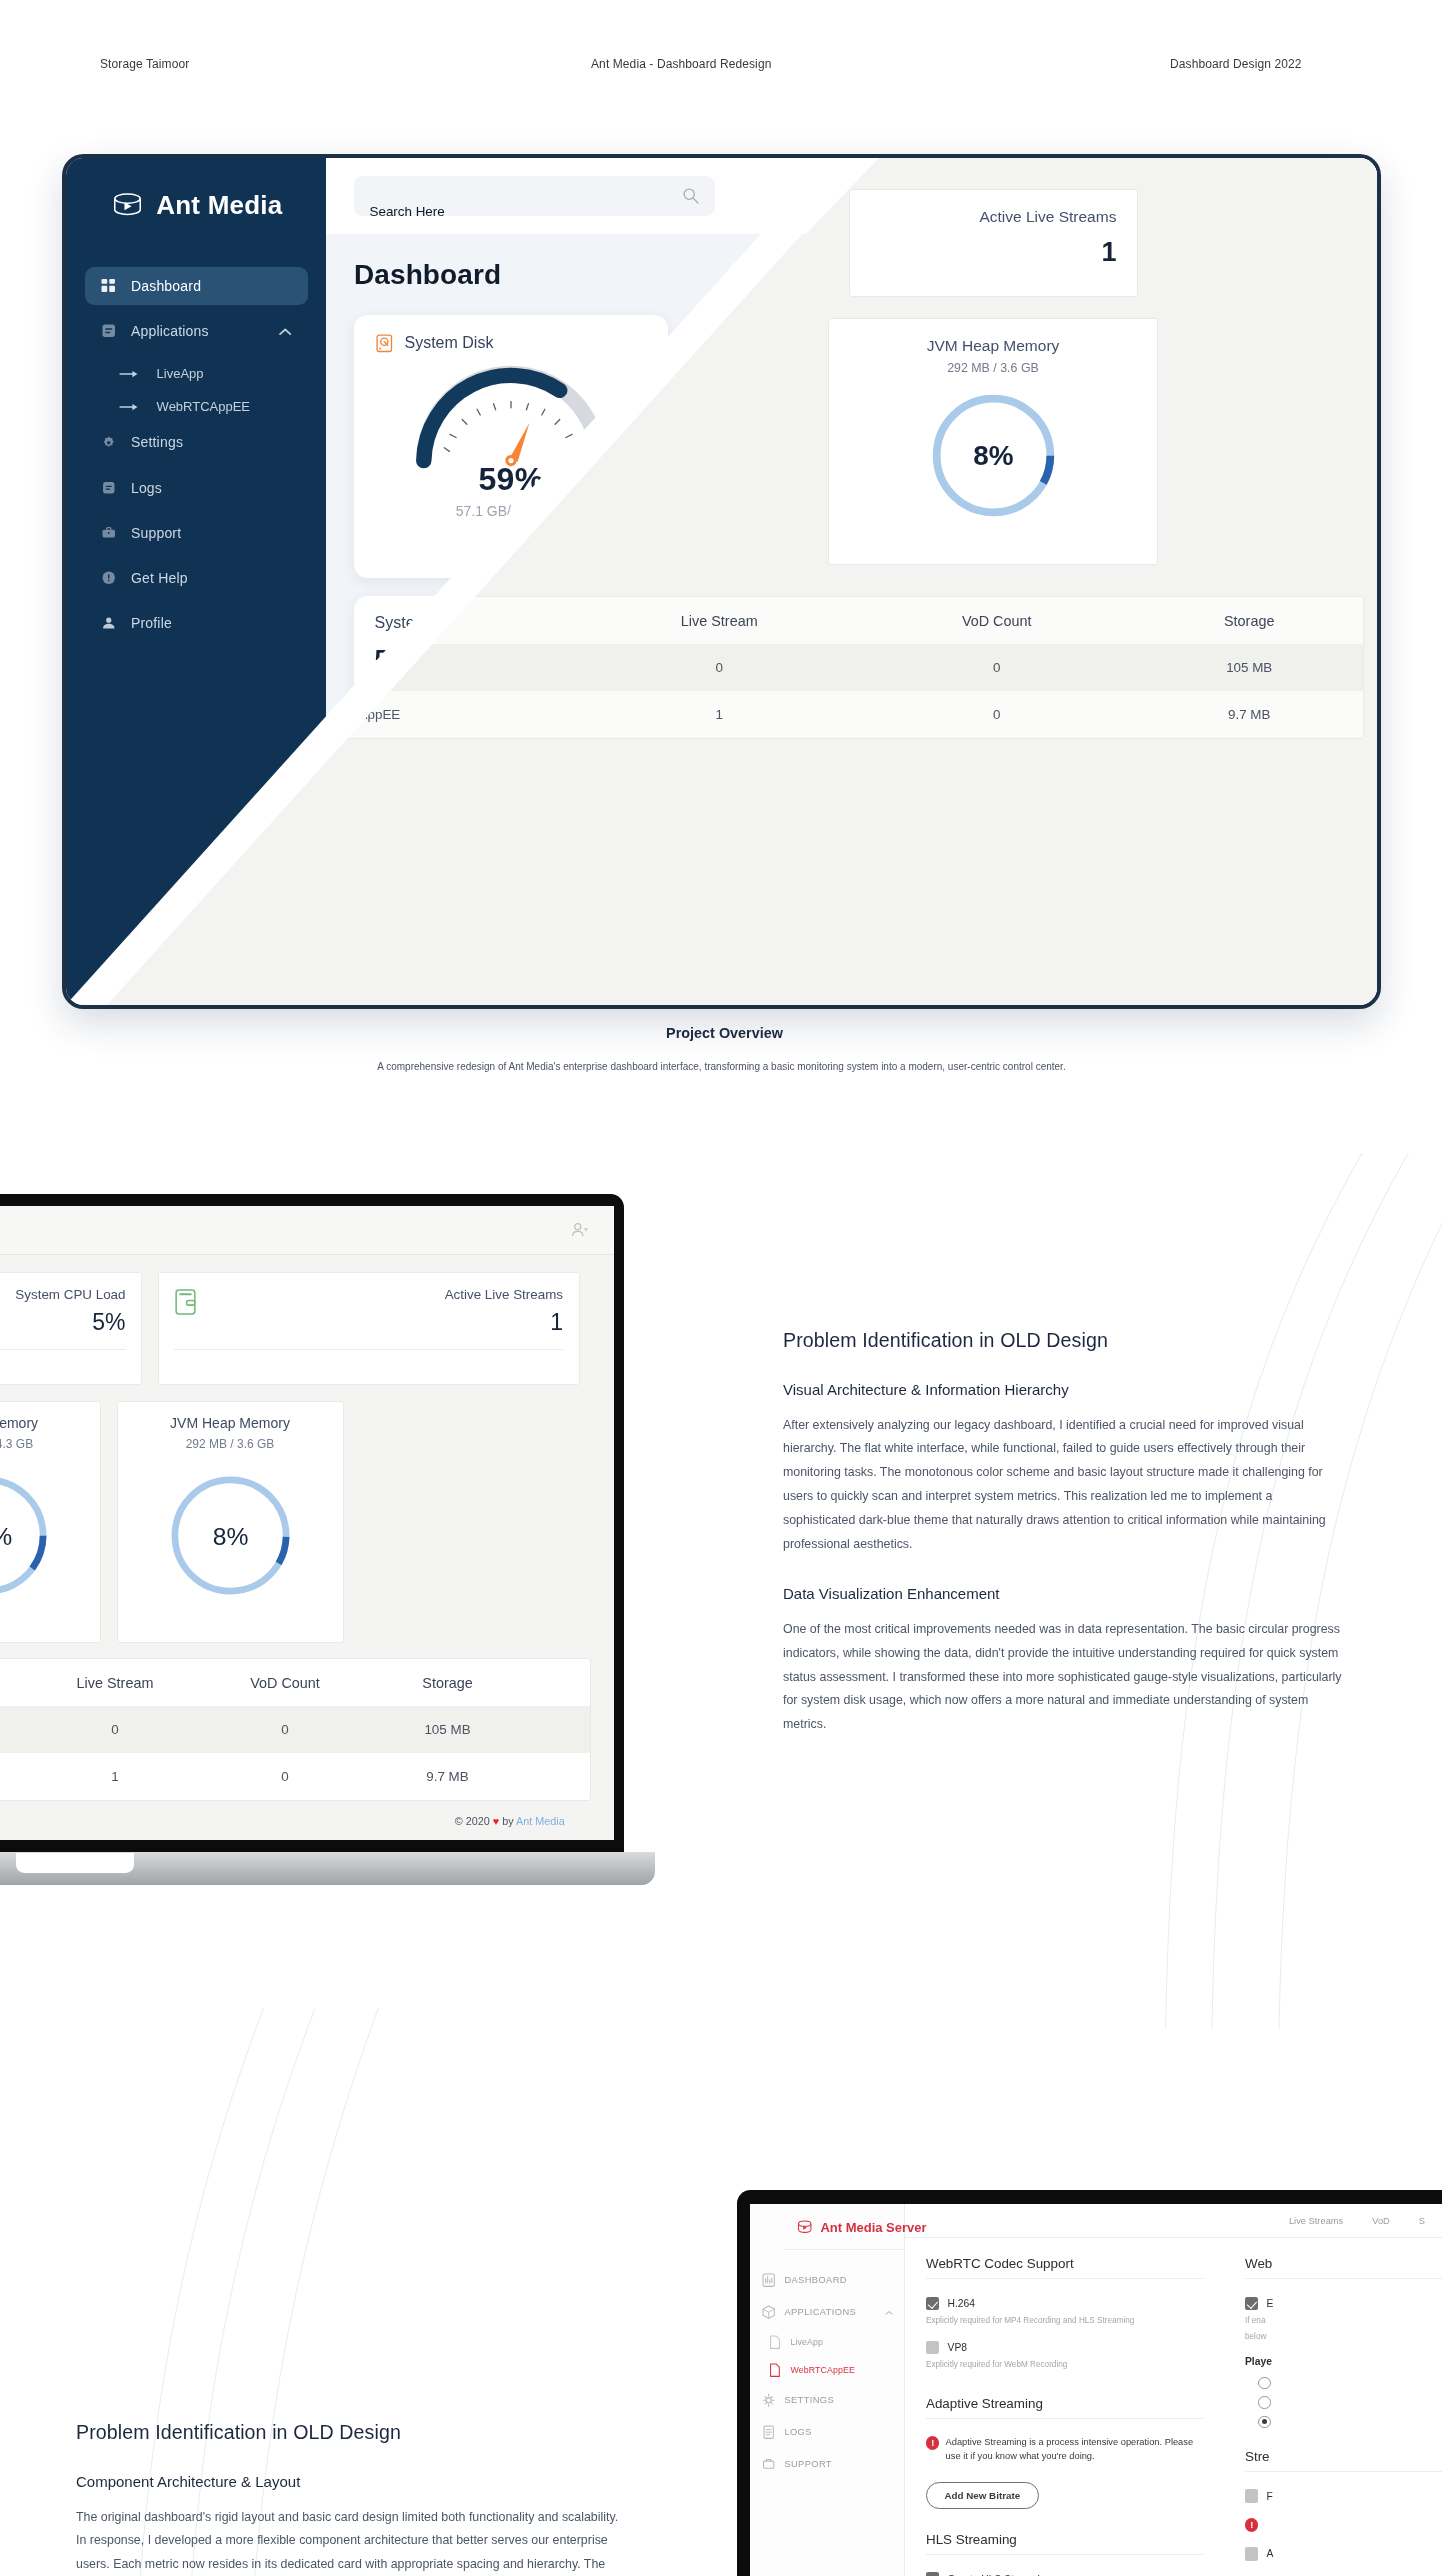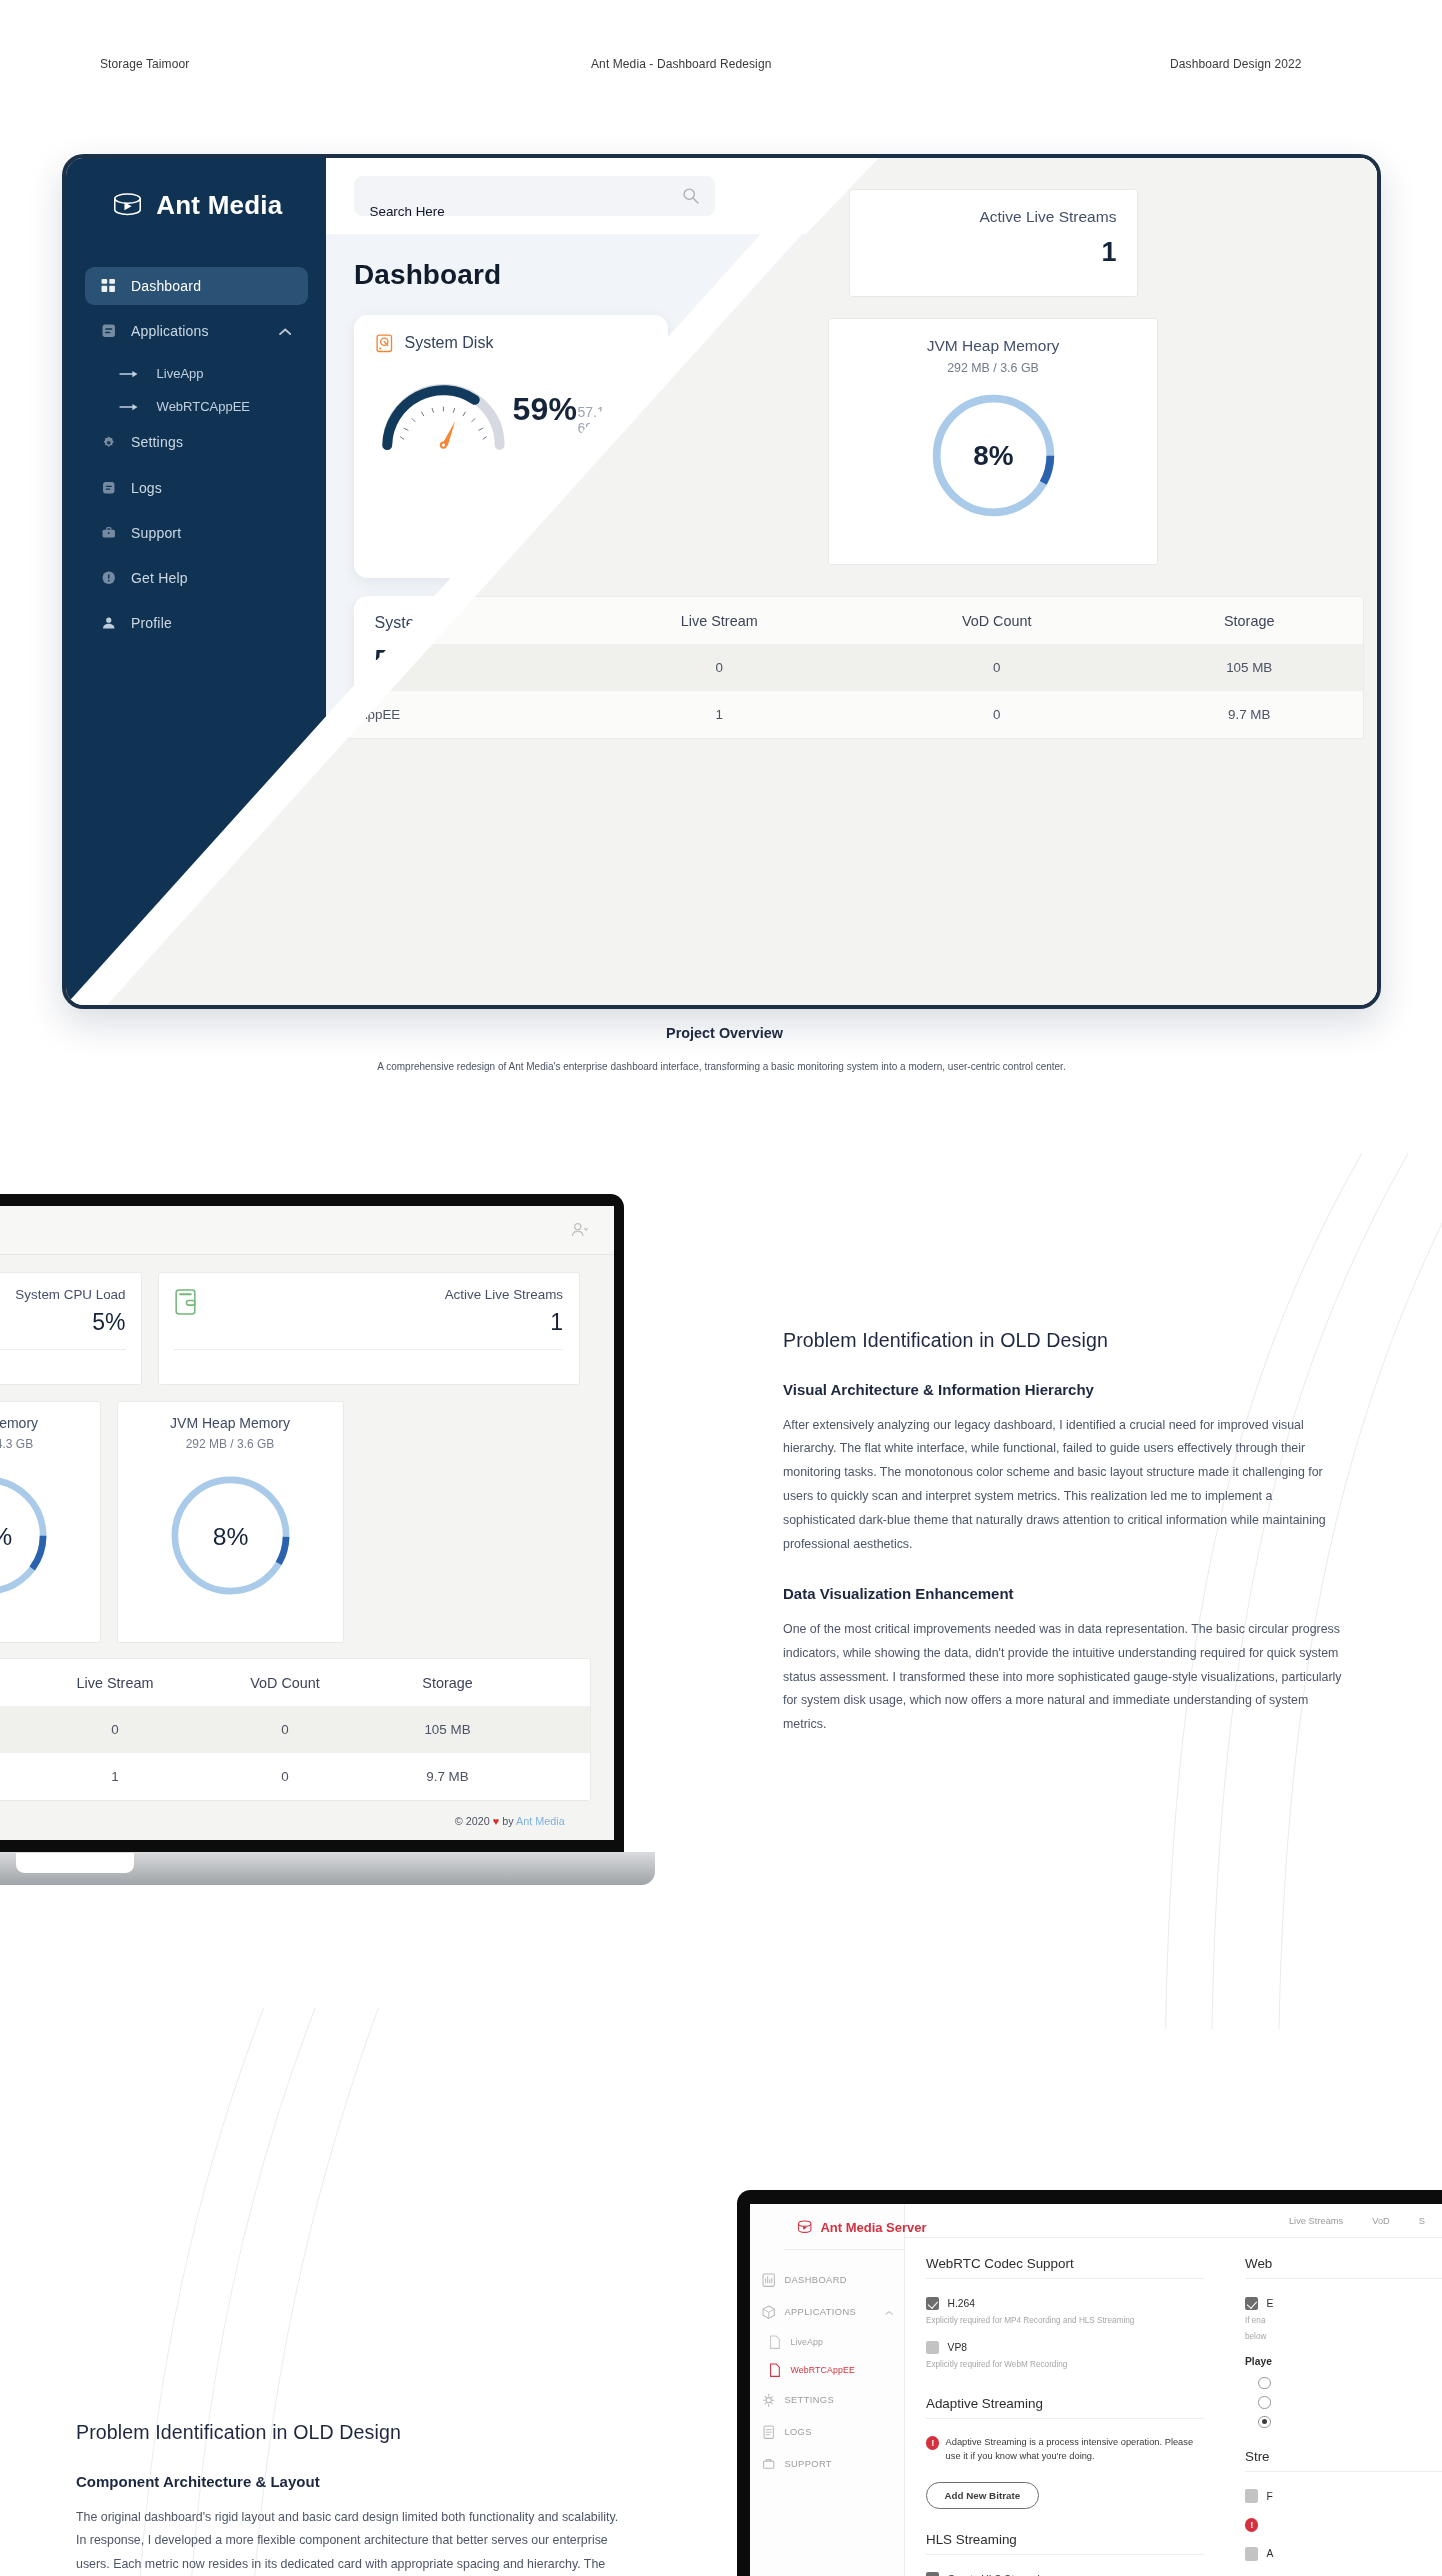--- a/index.html
+++ b/index.html
@@ -162,21 +162,21 @@
     background: #ffffff;
     border-radius: 13.4px;
     box-shadow: 0 3.1px 13.4px rgba(22,45,75,.07);
     padding: 17.5px 19.6px;
   }
   .card-head { display: flex; align-items: center; gap: 10.3px; margin-bottom: 5.2px; }
   .card-ico { width: 20.6px; height: 20.6px; flex: 0 0 20.6px; }
   .card-title { font-size: 16px; color: #35435c; }
   .c-disk   { width: 314px; height: 263px; }
   .c-mem    { width: 350px; height: 263px; }
-  .gauge-wrap { display: flex; flex-direction: row; align-items: center; margin-top: 3.1px; }
+  .gauge-wrap { display: flex; flex-direction: column; align-items: center; margin-top: 3.1px; }
   .gauge-val {
     font-size: 32px; font-weight: bold; color: #16243a;
     margin-top: -15.5px; letter-spacing: 0.3px;
   }
   .gauge-sub { font-size: 14px; color: #9aa4b2; margin-top: 5.2px; }
 
   .cpu-card {
     width: 314px; height: 118px;
     margin-top: 17.5px;
     background: #fff; border-radius: 13.4px;
@@ -316,21 +316,21 @@
   }
   .old-foot .lnk { color: #7fb1dd; }
   .old-foot .hrt { color: #d92d2d; }
 
   .sec2-text {
     position: absolute;
     left: 783px; top: 1329px;
     width: 562px;
   }
   .txt-h1 { font-size: 19.6px; font-weight: normal; color: #1d2840; letter-spacing: 0.1px; }
-  .txt-h2 { font-size: 15px; font-weight: bold; color: #1d2840; margin-top: 29px; margin-bottom: 15.5px; }
+  .txt-h2 { font-size: 15px; font-weight: normal; color: #1d2840; margin-top: 29px; margin-bottom: 15.5px; }
   .txt-p { font-size: 12.4px; color: #4c5668; line-height: 1.92; }
 
   
   .sec3 { position: relative; width: 1443px; height: 783px; }
   .sec3-text { position: absolute; left: 76px; top: 2421px; width: 551px; }
 
   .laptop3 {
     position: absolute;
     left: 737px; top: 2190px;
     width: 757px; height: 659px;

